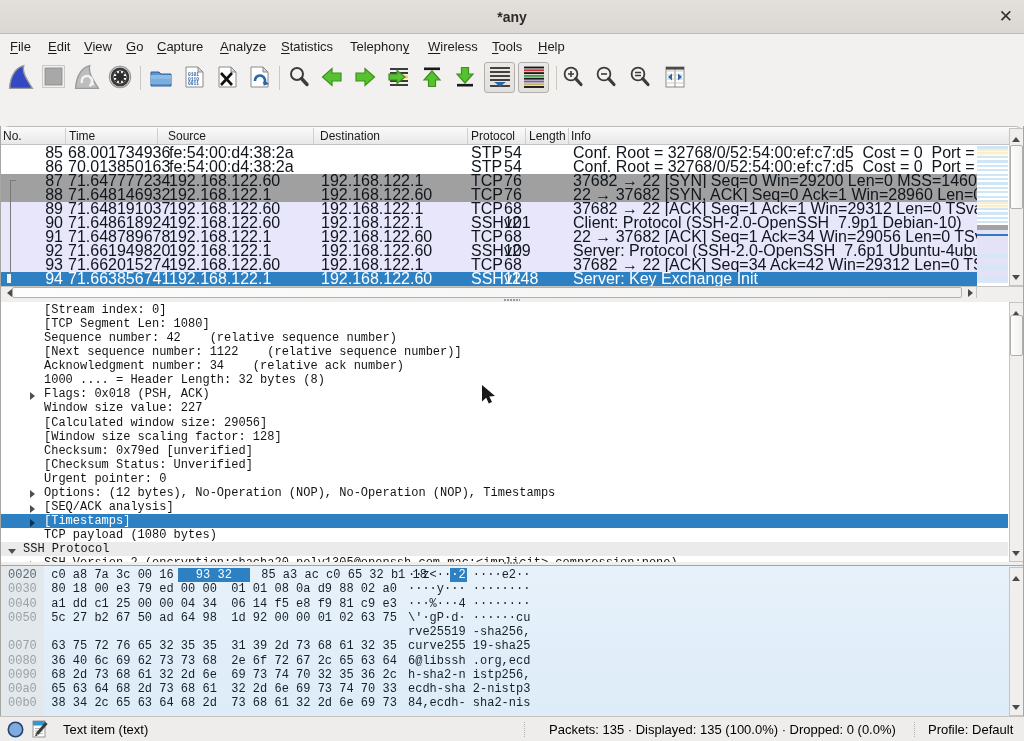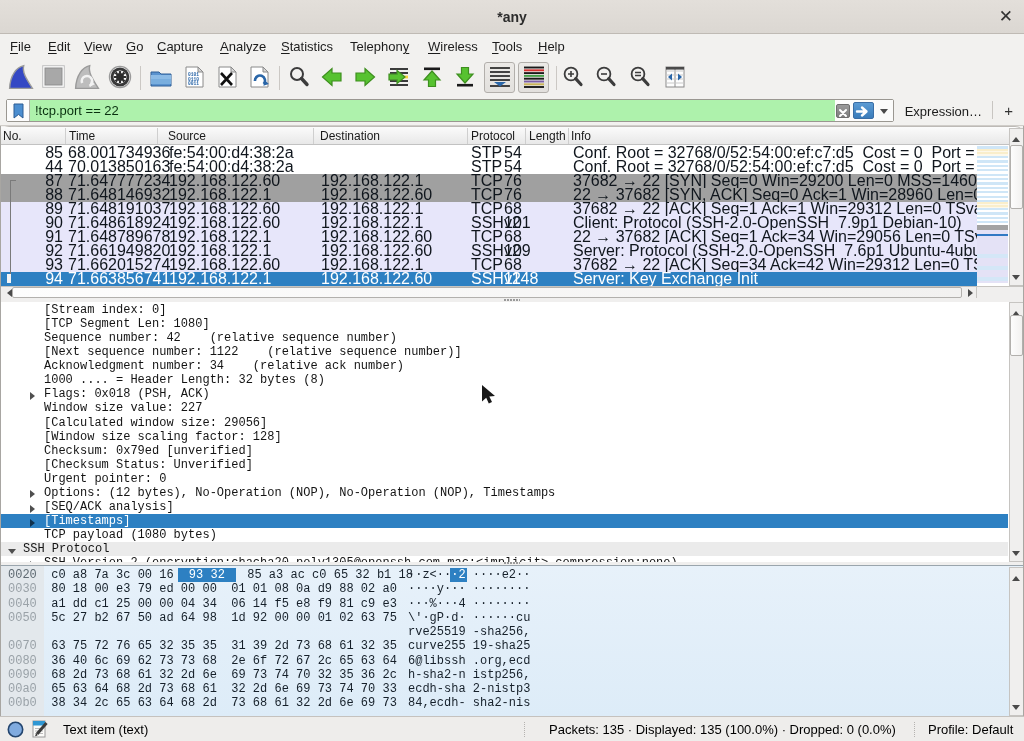--- a/index.html
+++ b/index.html
@@ -232,60 +232,39 @@
           <line x1="3" y1="10" x2="21" y2="10"></line>
           <line x1="3" y1="14" x2="21" y2="14"></line>
           <line x1="3" y1="18" x2="21" y2="18"></line>
         </g>
         <rect x="3" y="2" width="18" height="2.6" fill="#4a4a4a"></rect>
         <path d="M5 12 l4 -3.4 v6.8 z" fill="#2a66a8"></path>
         <path d="M19 12 l-4 -3.4 v6.8 z" fill="#2a66a8"></path>
       </svg>
 </div>
 
-<div id="filterbar" class="abs">
-<div id="finput">
-  <div id="fgreen"></div>
-  <div id="fbook">
-          <svg width="23" height="21" viewBox="0 0 23 21" style="position:absolute">
-            <path d="M7 4 h9 v14 l-4.5 -3.6 L7 18 Z" fill="#4c8ed0" stroke="#2c5c94"></path>
-          </svg>
-        </div>
-  <div id="ftext">!tcp.port == 22</div>
-  <div class="fbtn" id="fx"><svg width="12" height="12" viewBox="0 0 12 12">
-            <path d="M3 3 L9 9 M9 3 L3 9" stroke="#fff" stroke-width="2" stroke-linecap="round"></path>
-          </svg></div>
-  <div class="fbtn" id="fgo"><svg width="17" height="17" viewBox="0 0 17 17">
-            <path d="M3 8.5 h8 M8 4.5 L12.5 8.5 L8 12.5" stroke="#fff" stroke-width="2.4" fill="none" stroke-linejoin="round" stroke-linecap="round"></path>
-          </svg></div>
-  <div id="fcaret"></div>
-</div>
-<div id="fexpr">Expression…</div>
-<div id="fvsep"></div>
-<div id="fplus">+</div>
-</div>
 
 <div id="plist" class="abs">
 <div id="phead">
 <span style="left:3px">No.</span>
         <span style="left:69px">Time</span>
         <span style="left:168px">Source</span>
 <span style="left:320px">Destination</span>
         <span style="left:471px">Protocol</span>
         <span style="left:529px;width:38px;overflow:hidden">Length</span>
 <span style="left:571px">Info</span>
 <i style="left:65px"></i>
         <i style="left:157px"></i>
         <i style="left:313px"></i>
         <i style="left:467px"></i>
 <i style="left:525px"></i>
         <i style="left:568px"></i>
 </div>
 <div class="prow" style="top:18.5px;background:#fff"><span class="c-no">85</span><span class="c-time">68.001734936</span><span class="c-src">fe:54:00:d4:38:2a</span><span class="c-proto">STP</span><span class="c-len">54</span><span class="c-info">Conf. Root = 32768/0/52:54:00:ef:c7:d5  Cost = 0  Port = </span></div>
-<div class="prow" style="top:32.55px;background:#fff"><span class="c-no">44</span><span class="c-time">70.013850163</span><span class="c-src">fe:54:00:d4:38:2a</span><span class="c-proto">STP</span><span class="c-len">54</span><span class="c-info">Conf. Root = 32768/0/52:54:00:ef:c7:d5  Cost = 0  Port = </span></div>
+<div class="prow" style="top:32.55px;background:#fff"><span class="c-no">86</span><span class="c-time">70.013850163</span><span class="c-src">fe:54:00:d4:38:2a</span><span class="c-proto">STP</span><span class="c-len">54</span><span class="c-info">Conf. Root = 32768/0/52:54:00:ef:c7:d5  Cost = 0  Port = </span></div>
 <div class="prow" style="top:46.6px;background:#a0a0a0"><span class="c-no">87</span><span class="c-time">71.647777234</span><span class="c-src">192.168.122.60</span><span class="c-dst">192.168.122.1</span><span class="c-proto">TCP</span><span class="c-len">76</span><span class="c-info">37682 → 22 [SYN] Seq=0 Win=29200 Len=0 MSS=1460 SACK_PERM</span></div>
 <div class="prow" style="top:60.65px;background:#a0a0a0"><span class="c-no">88</span><span class="c-time">71.648146932</span><span class="c-src">192.168.122.1</span><span class="c-dst">192.168.122.60</span><span class="c-proto">TCP</span><span class="c-len">76</span><span class="c-info">22 → 37682 [SYN, ACK] Seq=0 Ack=1 Win=28960 Len=0 MSS=146</span></div>
 <div class="prow" style="top:74.7px;background:#e7e6fa"><span class="c-no">89</span><span class="c-time">71.648191037</span><span class="c-src">192.168.122.60</span><span class="c-dst">192.168.122.1</span><span class="c-proto">TCP</span><span class="c-len">68</span><span class="c-info">37682 → 22 [ACK] Seq=1 Ack=1 Win=29312 Len=0 TSval=271566</span></div>
 <div class="prow" style="top:88.75px;background:#e7e6fa"><span class="c-no">90</span><span class="c-time">71.648618924</span><span class="c-src">192.168.122.60</span><span class="c-dst">192.168.122.1</span><span class="c-proto">SSHv2</span><span class="c-len">101</span><span class="c-info">Client: Protocol (SSH-2.0-OpenSSH_7.9p1 Debian-10)</span></div>
 <div class="prow" style="top:102.8px;background:#e7e6fa"><span class="c-no">91</span><span class="c-time">71.648789678</span><span class="c-src">192.168.122.1</span><span class="c-dst">192.168.122.60</span><span class="c-proto">TCP</span><span class="c-len">68</span><span class="c-info">22 → 37682 [ACK] Seq=1 Ack=34 Win=29056 Len=0 TSval=36495</span></div>
 <div class="prow" style="top:116.85px;background:#e7e6fa"><span class="c-no">92</span><span class="c-time">71.661949820</span><span class="c-src">192.168.122.1</span><span class="c-dst">192.168.122.60</span><span class="c-proto">SSHv2</span><span class="c-len">109</span><span class="c-info">Server: Protocol (SSH-2.0-OpenSSH_7.6p1 Ubuntu-4ubuntu0.3</span></div>
 <div class="prow" style="top:130.9px;background:#e7e6fa"><span class="c-no">93</span><span class="c-time">71.662015274</span><span class="c-src">192.168.122.60</span><span class="c-dst">192.168.122.1</span><span class="c-proto">TCP</span><span class="c-len">68</span><span class="c-info">37682 → 22 [ACK] Seq=34 Ack=42 Win=29312 Len=0 TSval=2715</span></div>
 <div class="prow" style="top:144.95px;background:#2d80c2;color:#fff"><span class="c-no">94</span><span class="c-time">71.663856741</span><span class="c-src">192.168.122.1</span><span class="c-dst">192.168.122.60</span><span class="c-proto">SSHv2</span><span class="c-len">1148</span><span class="c-info">Server: Key Exchange Init</span></div>
 <div class="abs" style="left:10px;top:53px;width:1px;height:99px;background:#7a7a7a"></div>
 <div class="abs" style="left:10px;top:53px;width:6px;height:1px;background:#7a7a7a"></div>
@@ -354,21 +333,21 @@
 <div class="arr" style="left:1012px;top:249px;border:4px solid transparent;border-top:5px solid #4a4a4a"></div>
 <div class="sbthumb abs" style="left:1010px;top:13px;width:13px;height:41px"></div>
 </div>
 
 <div class="split abs" style="left:0;top:562px;width:1024px;height:3px">
       <div class="dots" style="top:0px"></div>
     </div>
 
 <div id="hexpane" class="abs">
 <div id="hexoff"></div>
-<div class="hrow" style="top:2px;left:8px"><span class="hoff0">0020</span>  c0 a8 7a 3c 00 16 <span class="hl" style="padding:0 11px;margin:0 -3px">93 32</span>  85 a3 ac c0 65 32 b1 18</div>
+<div class="hrow" style="top:2px;left:8px"><span class="hoff0">0020</span>  c0 a8 7a 3c 00 16 <span class="hl" style="padding:0 18px;margin:0 -3px">93 32</span>  85 a3 ac c0 65 32 b1 18</div>
 <div class="hrow" style="top:2px;left:408px">··z&lt;··<span class="hl" style="padding:0 1px;margin:0 -1px">·2</span> ····e2··</div>
 <div class="hrow" style="top:16.3px;left:8px"><span class="hoff">0030</span>  80 18 00 e3 79 ed 00 00  01 01 08 0a d9 88 02 a0</div>
 <div class="hrow" style="top:16.3px;left:408px">····y··· ········</div>
 <div class="hrow" style="top:30.6px;left:8px"><span class="hoff">0040</span>  a1 dd c1 25 00 00 04 34  06 14 f5 e8 f9 81 c9 e3</div>
 <div class="hrow" style="top:30.6px;left:408px">···%···4 ········</div>
 <div class="hrow" style="top:44.8px;left:8px"><span class="hoff">0050</span>  5c 27 b2 67 50 ad 64 98  1d 92 00 00 01 02 63 75</div>
 <div class="hrow" style="top:44.8px;left:408px">\'·gP·d· ······cu</div>
 <div class="hrow" style="top:59.1px;left:408px">rve25519 -sha256,</div>
 <div class="hrow" style="top:73.4px;left:8px"><span class="hoff">0070</span>  63 75 72 76 65 32 35 35  31 39 2d 73 68 61 32 35</div>
 <div class="hrow" style="top:73.4px;left:408px">curve255 19-sha25</div>

